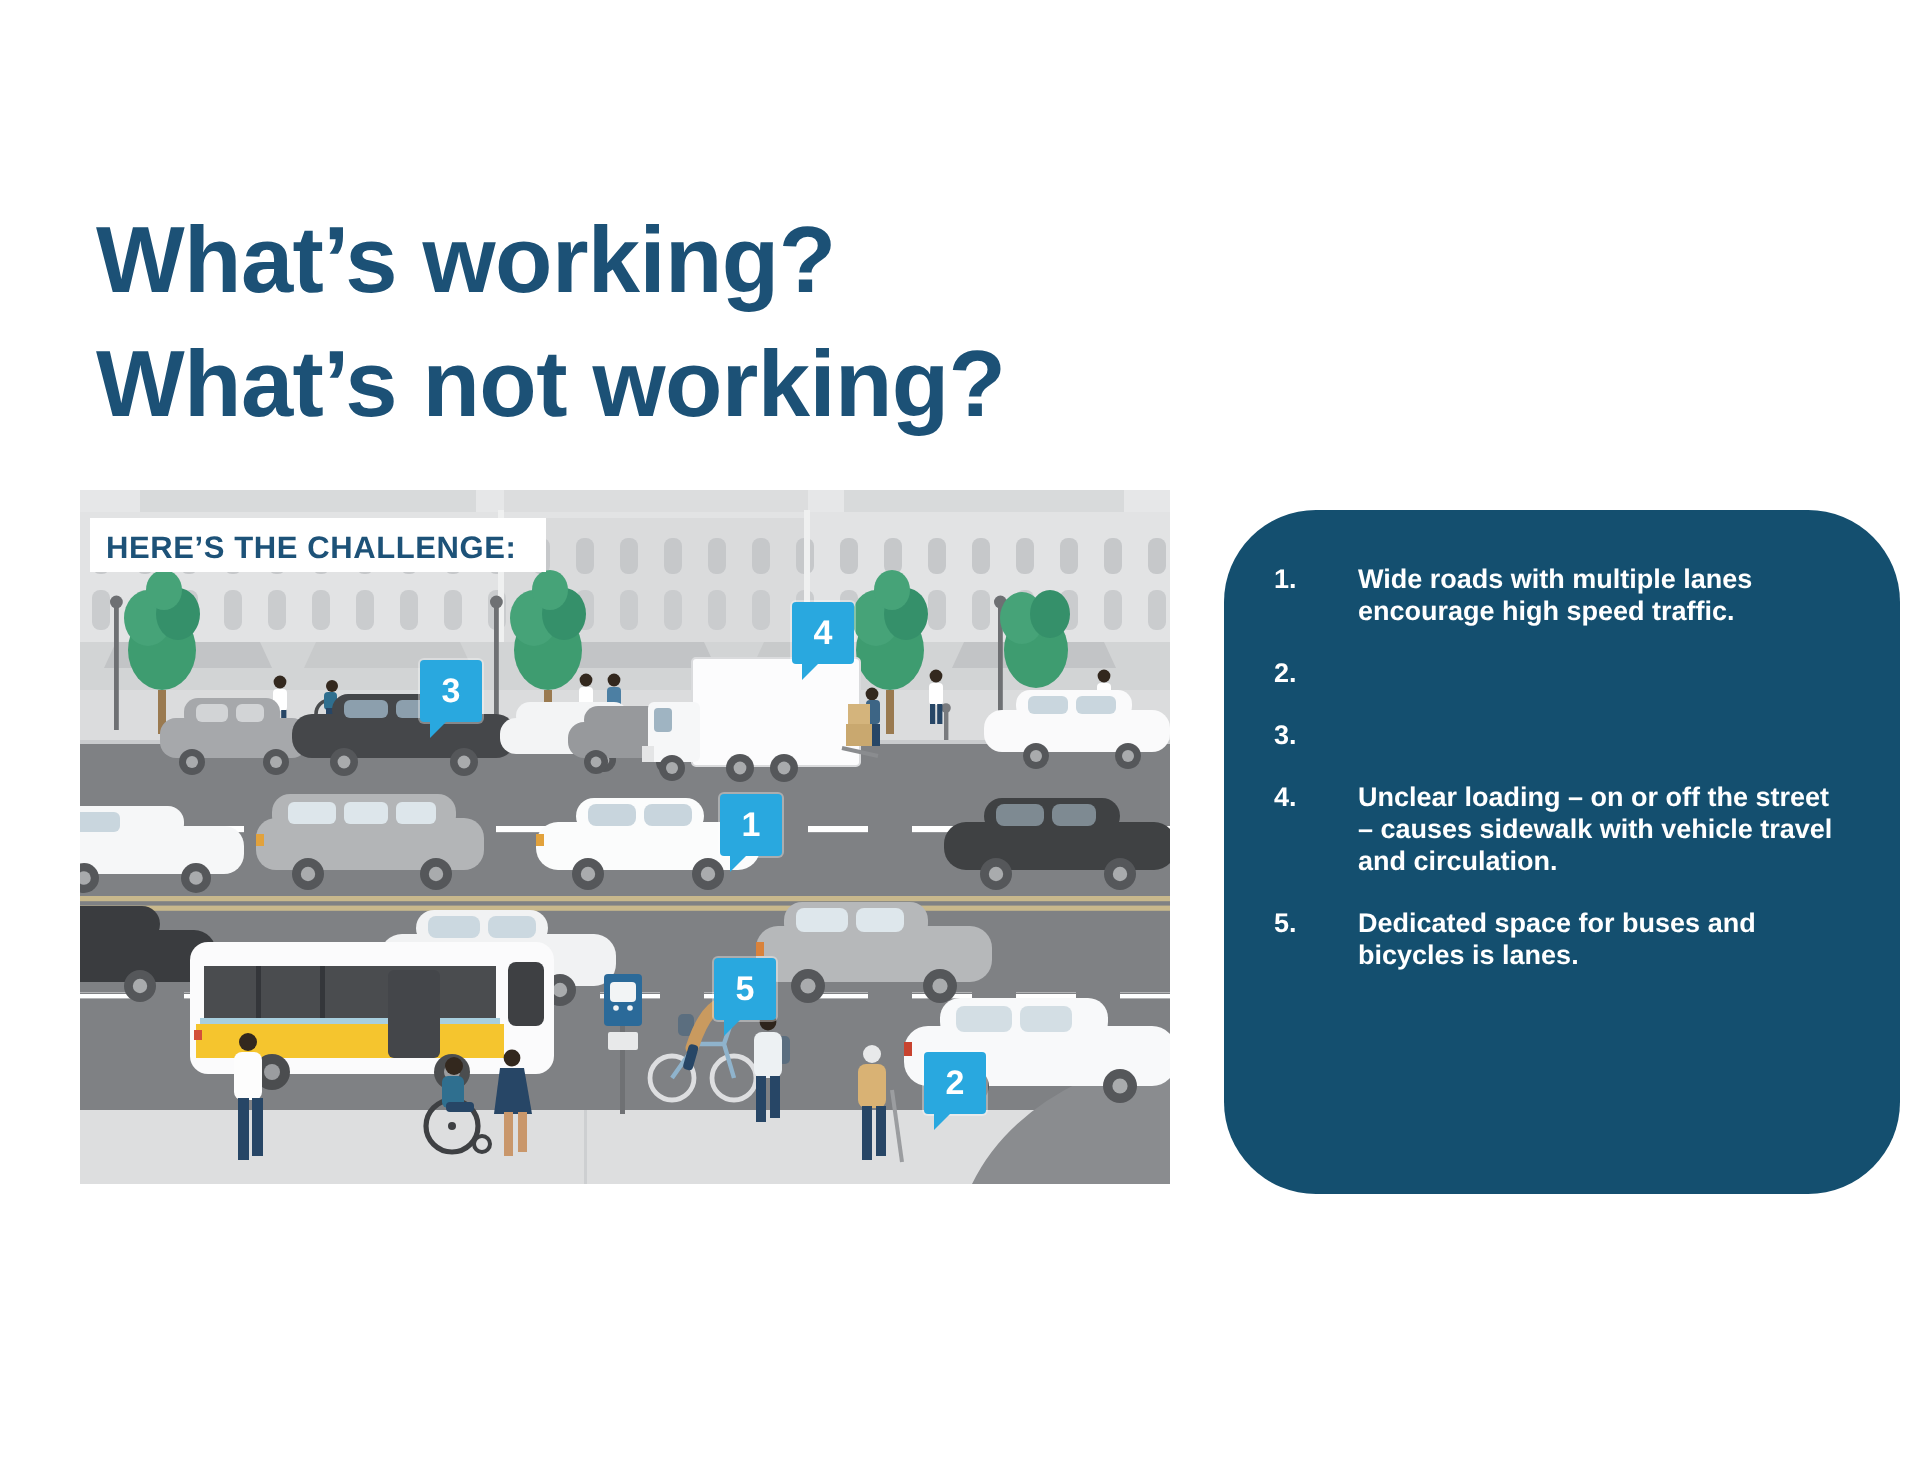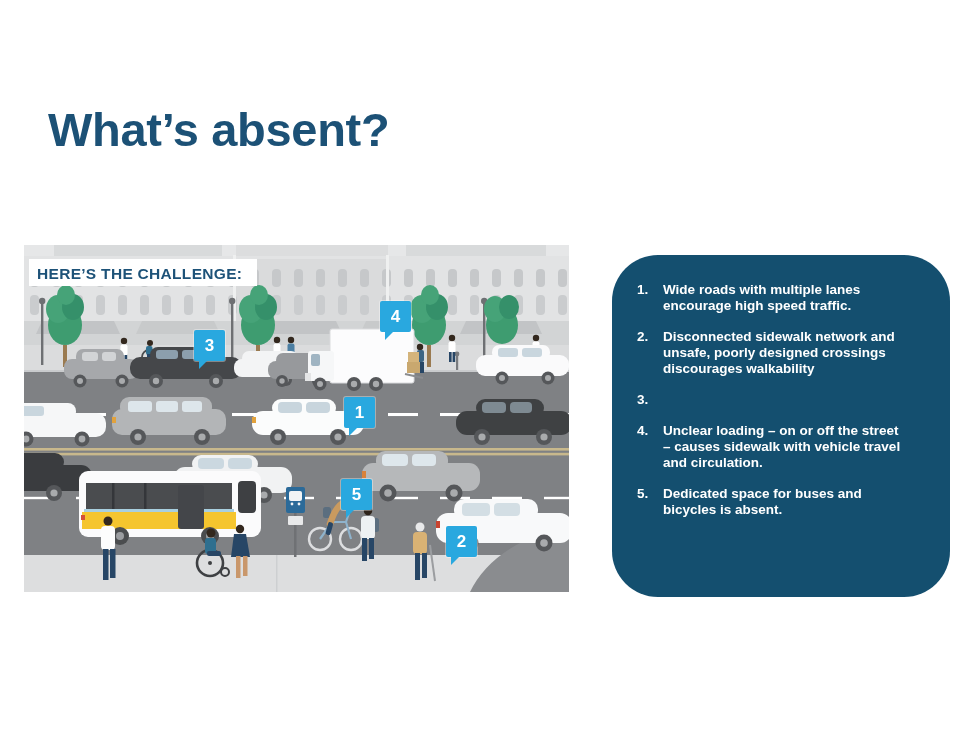--- a/index.html
+++ b/index.html
@@ -8,21 +8,21 @@
     font-family:"Liberation Sans",sans-serif;overflow:hidden;
   }
   
   .title{
     position:absolute;left:48px;top:68px;
     font-size:47px;font-weight:bold;line-height:62px;
     color:var(--title-color,#1C5176);letter-spacing:-0.3px;
   }
   .title span{display:block;}
   
-  .scene-wrap{position:absolute;left:24px;top:245px;width:545px;height:432px;}
+  .scene-wrap{position:absolute;left:40px;top:245px;width:545px;height:432px;}
   .scene-wrap svg{display:block;}
   
   #callouts{position:absolute;left:0;top:0;width:545px;height:347px;pointer-events:none;}
   .callout{
     position:absolute;width:31px;height:31px;border-radius:2px;
     background:var(--callout,#29A8DF);
     display:flex;align-items:center;justify-content:center;
     color:#fff;font-size:17px;font-weight:bold;
     box-shadow:0 0 0 1px rgba(255,255,255,.35);
   }
@@ -34,27 +34,28 @@
   
   .panel{
     position:absolute;left:612px;top:255px;width:338px;height:342px;
     background:var(--panel-bg,#144F6F);border-radius:46px;
     box-sizing:border-box;padding:27px 28px 20px 25px;
     color:#ffffff;
   }
   .panel ol{list-style:none;margin:0;padding:0;}
   .panel li{display:flex;margin-bottom:15px;font-size:13.5px;font-weight:bold;line-height:16px;}
   .panel .num{width:26px;flex:0 0 26px;}
-  .panel .itm-text{width:242px;}
+  .panel .itm-text{width:242px;margin-left:16px;}
 </style>
 </head>
 <body>
 
 <h1 class="title">
-  <span>What’s absent?</span>
+  <span>What’s working?</span>
+  <span>What’s not working?</span>
 </h1>
 
 <div class="scene-wrap">
 <svg width="545" height="347" viewBox="0 0 545 347">
   <defs>
     <pattern id="win" width="22" height="110" patternUnits="userSpaceOnUse">
       <rect x="6" y="24" width="9" height="18" rx="4" fill="#C6C8CA"></rect>
       <rect x="6" y="50" width="9" height="20" rx="4" fill="#CACCCE"></rect>
     </pattern>
     <pattern id="dash" width="52" height="4" patternUnits="userSpaceOnUse">
@@ -436,27 +437,26 @@
 </div>
 
 <div class="panel">
   <ol>
     <li>
         <span class="num">1.</span>
         <span class="itm-text">Wide roads with multiple lanes encourage high speed traffic.</span>
       </li>
     <li>
         <span class="num">2.</span>
-        <span class="itm-text">Disconnected sidewalk network and unsafe, poorly designed crossings discourages walkability</span>
       </li>
     <li>
         <span class="num">3.</span>
       </li>
     <li>
         <span class="num">4.</span>
         <span class="itm-text">Unclear loading – on or off the street – causes sidewalk with vehicle travel and circulation.</span>
       </li>
     <li>
         <span class="num">5.</span>
-        <span class="itm-text">Dedicated space for buses and bicycles is absent.</span>
+        <span class="itm-text">Dedicated space for buses and bicycles is lanes.</span>
       </li>
   </ol>
 </div>
 
 </body></html>

